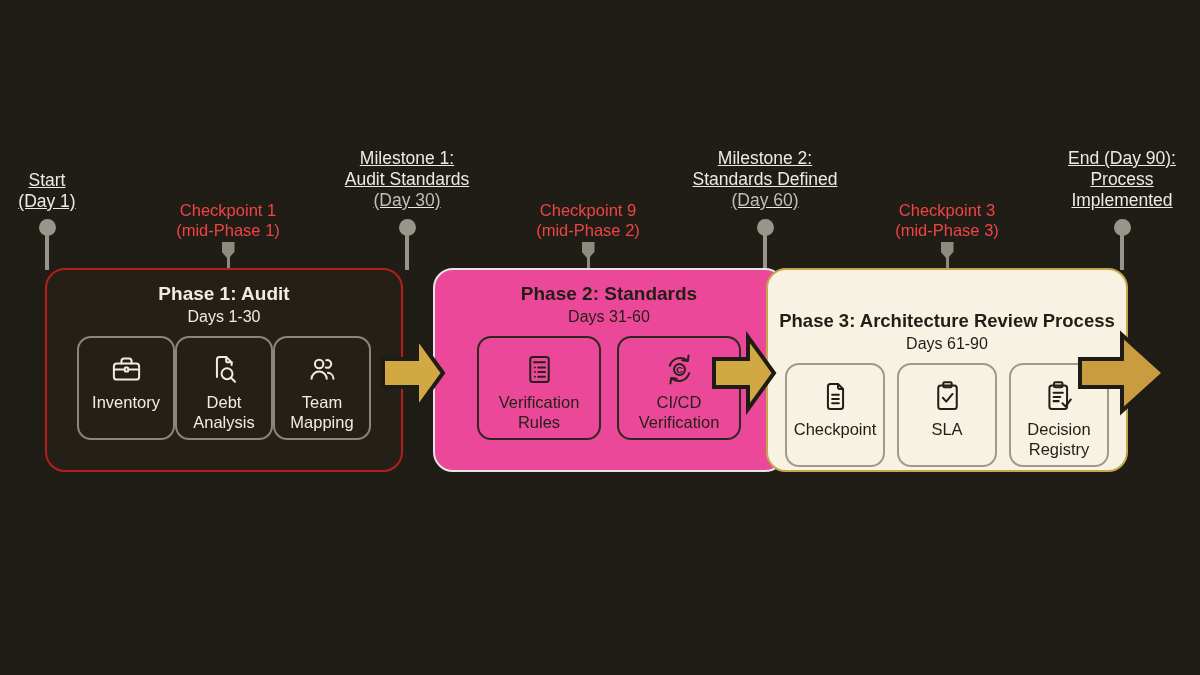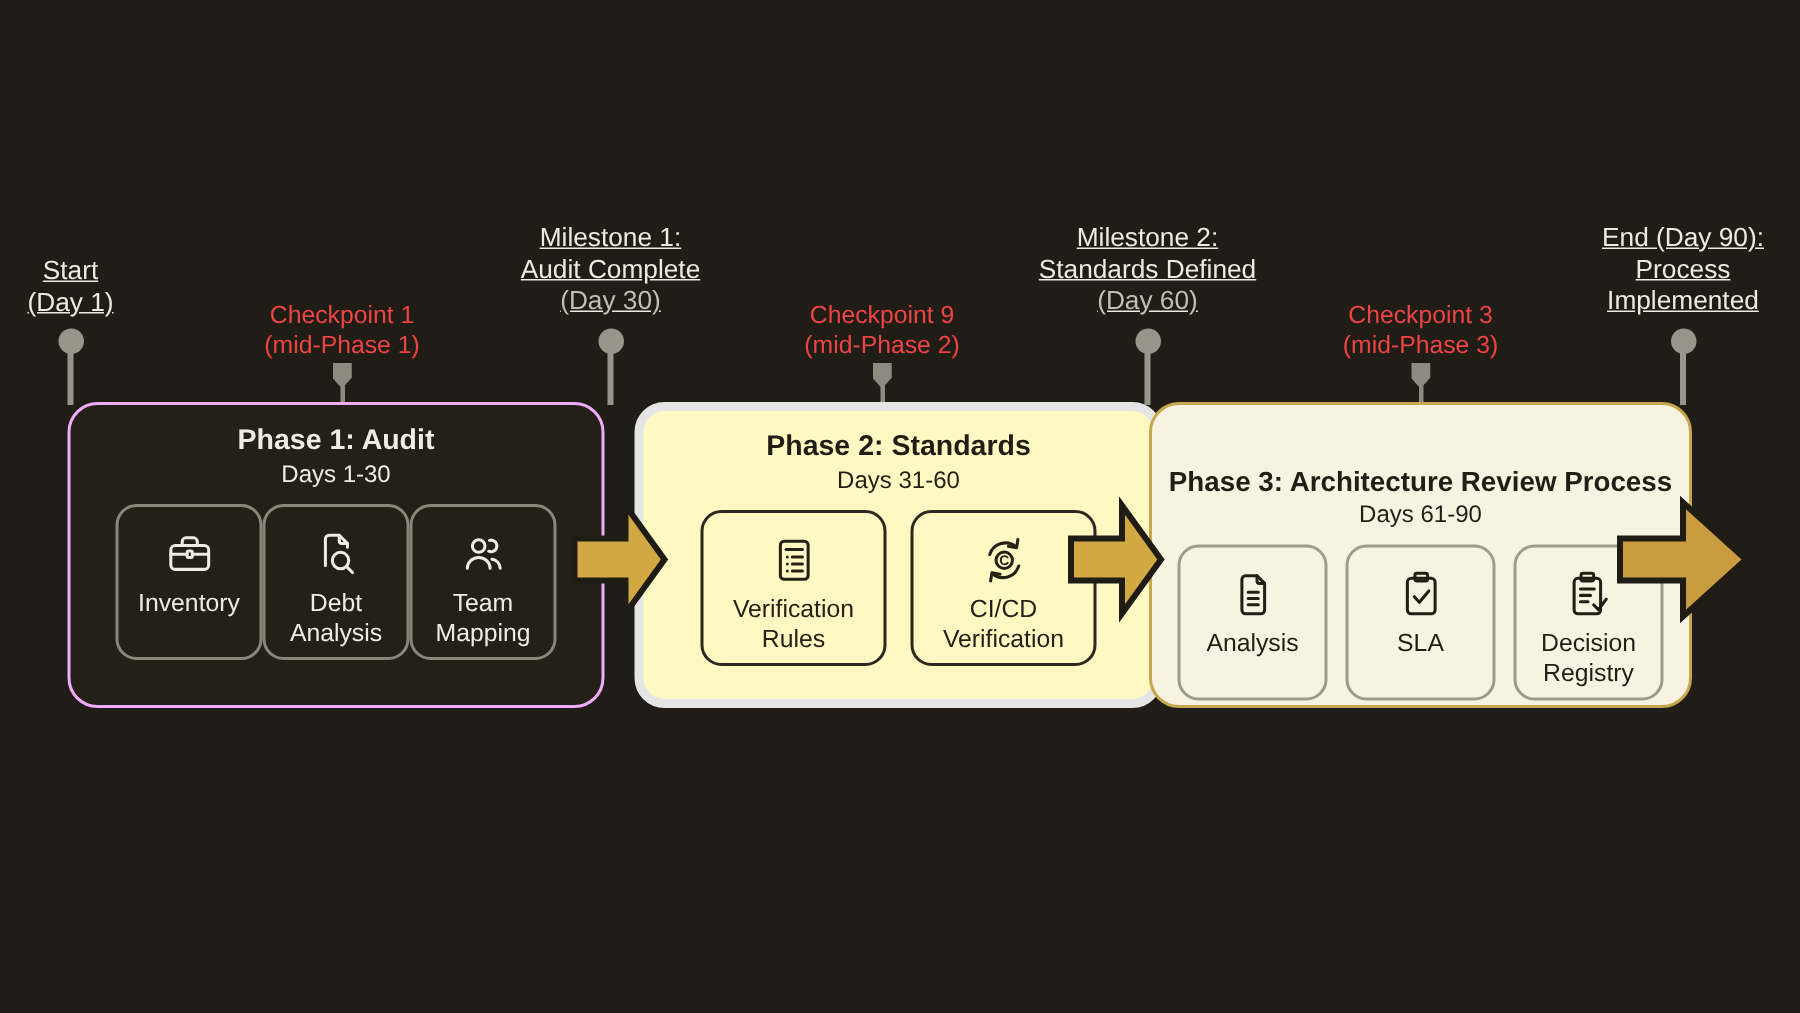--- a/index.html
+++ b/index.html
@@ -17,22 +17,22 @@
   .dot{position:absolute;width:17px;height:17px;border-radius:50%;
        background:#9a958b;left:-8.5px;top:219px;}
   .stem{position:absolute;background:#9a958b;}
   .milestone .stem{width:4px;left:-2px;top:233px;height:37px;}
   .cp-head{position:absolute;width:13px;height:17px;left:-6.5px;top:242px;
        background:#8f8a80;clip-path:polygon(0 0,100% 0,100% 58%,50% 100%,0 58%);}
   .checkpoint .stem{width:3px;left:-1.5px;top:257px;height:13px;background:#8f8a80;}
 
   
   .phase{position:absolute;top:268px;height:204px;border-radius:20px;box-sizing:border-box;}
-  .phase-1{left:45px;width:358px;background:#242017;border:2px solid #f0abfc;}
-  .phase-2{left:423px;width:352px;background:#fef9c3;border:6px solid #e5e5e5;}
+  .phase-1{left:45px;width:358px;background:#242017;border:2px solid #b91c1c;}
+  .phase-2{left:433px;width:352px;background:#ec4899;border:2px solid #e5e5e5;}
   .phase-3{left:766px;width:362px;background:#f7f2e1;border:2px solid #c7a74e;}
   .phase-title{text-align:center;font-weight:bold;font-size:19px;margin-top:13px;}
   .phase-sub{text-align:center;font-size:16px;margin-top:3px;}
   .phase-1 .phase-title,.phase-1 .phase-sub{color:#f0ece3;}
   .phase-2 .phase-title,.phase-2 .phase-sub,
   .phase-3 .phase-title,.phase-3 .phase-sub{color:#221e16;}
   .phase-3 .phase-title{font-size:18.5px;margin-top:40px;}
 
   .items{display:flex;justify-content:center;margin-top:10px;}
   .item{border-radius:14px;display:flex;flex-direction:column;align-items:center;
@@ -68,21 +68,21 @@
       <div>Checkpoint 1</div>
       <div>(mid-Phase 1)</div>
     </div>
     <div class="cp-head"></div>
     <div class="stem"></div>
   </div>
 
   <div class="marker milestone" style="left:407px">
     <div class="m-label light" style="top:148px">
       <div>Milestone 1:</div>
-      <div>Audit Complete</div>
+      <div>Audit Standards</div>
       <div class="dim">(Day 30)</div>
     </div>
     <div class="dot"></div>
     <div class="stem"></div>
   </div>
 
   <div class="marker checkpoint" style="left:588px">
     <div class="m-label muted" style="top:200px">
       <div>Checkpoint 9</div>
       <div>(mid-Phase 2)</div>
@@ -188,21 +188,21 @@
   <div class="phase phase-3">
     <div class="phase-title">Phase 3: Architecture Review Process</div>
     <div class="phase-sub">Days 61-90</div>
     <div class="items">
       <div class="item">
         <svg viewBox="0 0 44 44" fill="none" stroke="currentColor" stroke-width="2.4" stroke-linecap="round" stroke-linejoin="round">
           <path d="M25,7 H16 a3,3 0 0 0 -3,3 v24 a3,3 0 0 0 3,3 h12 a3,3 0 0 0 3,-3 V13 z"></path>
           <path d="M25,7 v4 a2,2 0 0 0 2,2 h4"></path>
           <path d="M18,20 h8 M18,25 h8 M18,30 h8"></path>
         </svg>
-        <div class="item-label">Analysis</div>
+        <div class="item-label">Checkpoint</div>
       </div>
       <div class="item">
         <svg viewBox="0 0 44 44" fill="none" stroke="currentColor" stroke-width="2.4" stroke-linecap="round" stroke-linejoin="round">
           <rect x="11" y="9" width="22" height="28" rx="3"></rect>
           <rect x="17" y="5" width="10" height="6" rx="1.5"></rect>
           <path d="M16.5,23.5 l4,4.5 7.5,-9"></path>
         </svg>
         <div class="item-label">SLA</div>
       </div>
       <div class="item">

